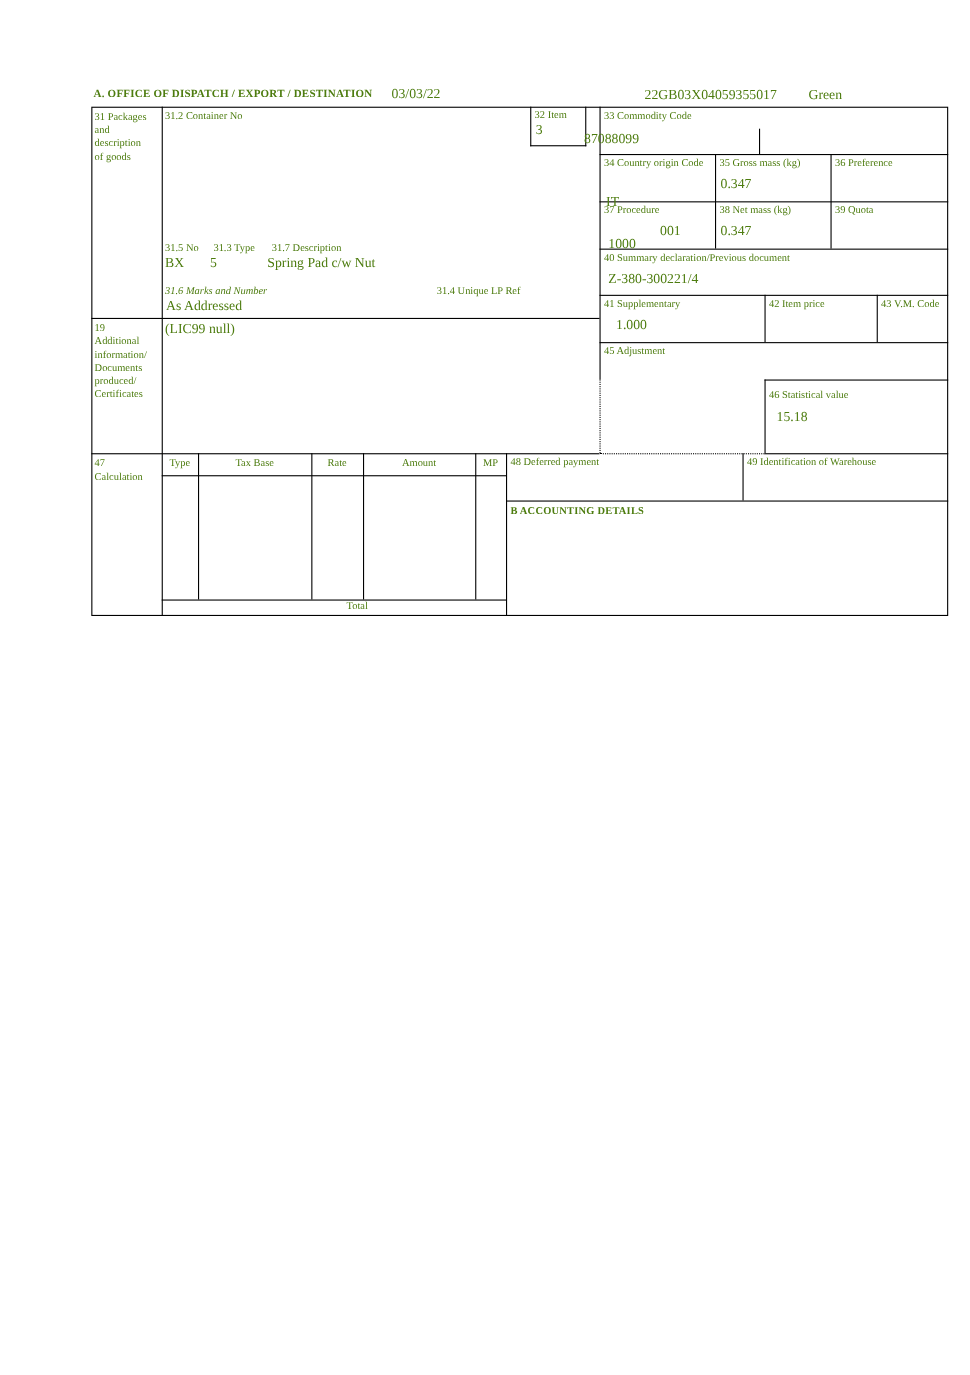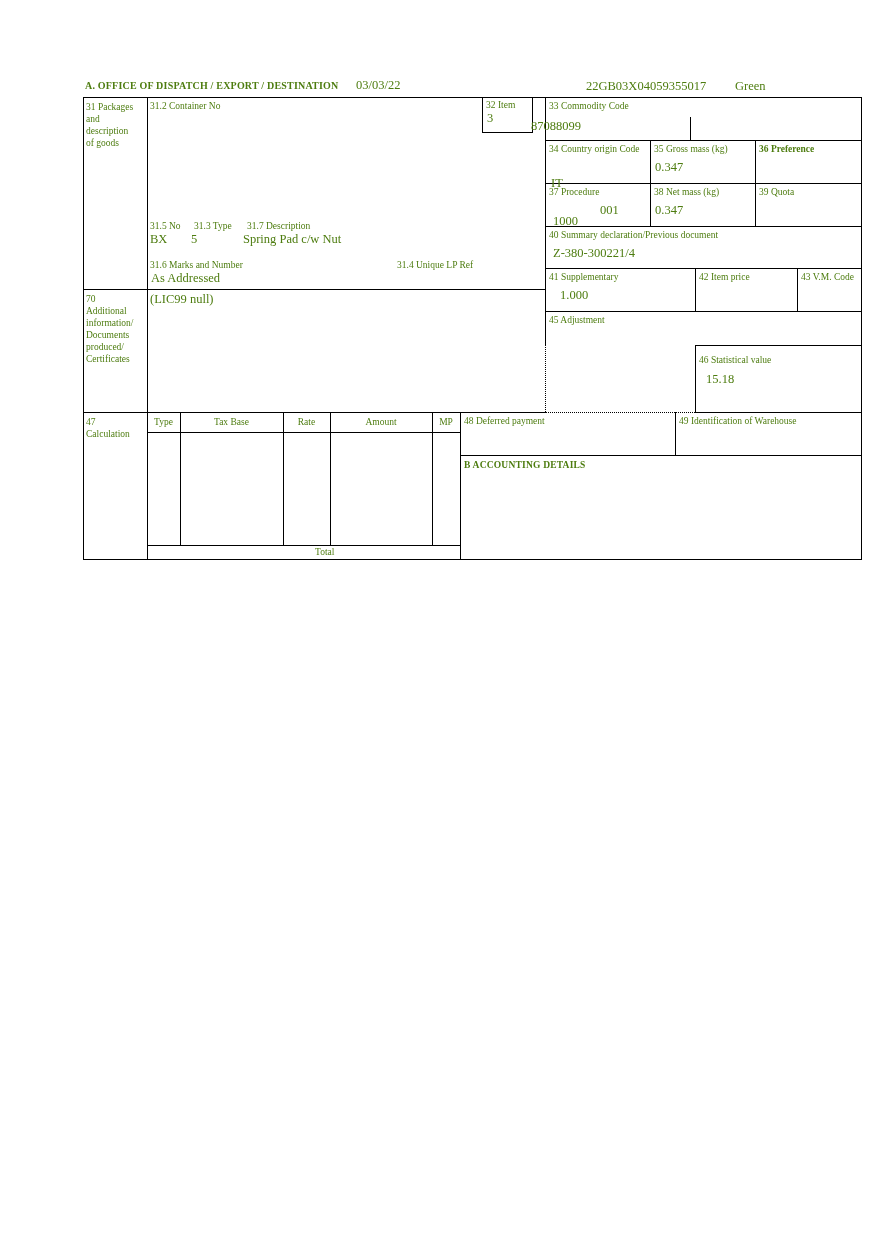--- a/index.html
+++ b/index.html
@@ -77,49 +77,49 @@
     <div class="val" style="left:4px; top:14px;">3</div>
   </div>
 
   <div class="lbl" style="left:549px; top:101px;">33 Commodity Code</div>
   <div class="val" style="left:531px; top:119px;">87088099</div>
 
   <div class="lbl" style="left:549px; top:144px;">34 Country origin Code</div>
   <div class="val" style="left:551px; top:176px;">IT</div>
   <div class="lbl" style="left:654px; top:144px;">35 Gross mass (kg)</div>
   <div class="val" style="left:655px; top:160px;">0.347</div>
-  <div class="lbl" style="left:759px; top:144px;font-weight:bold;">36 Preference</div>
+  <div class="lbl" style="left:759px; top:144px;">36 Preference</div>
 
   <div class="lbl" style="left:549px; top:187px;">37 Procedure</div>
   <div class="val" style="left:553px; top:214px;">1000</div>
   <div class="val" style="left:600px; top:203px;">001</div>
   <div class="lbl" style="left:654px; top:187px;">38 Net mass (kg)</div>
   <div class="val" style="left:655px; top:203px;">0.347</div>
   <div class="lbl" style="left:759px; top:187px;">39 Quota</div>
 
   <div class="lbl" style="left:150px; top:221px;">31.5 No</div>
   <div class="lbl" style="left:194px; top:221px;">31.3 Type</div>
   <div class="lbl" style="left:247px; top:221px;">31.7 Description</div>
   <div class="val" style="left:150px; top:232px;">BX</div>
   <div class="val" style="left:191px; top:232px;">5</div>
   <div class="val" style="left:243px; top:232px;">Spring Pad c/w Nut</div>
 
   <div class="lbl" style="left:549px; top:230px;">40 Summary declaration/Previous document</div>
   <div class="val" style="left:553px; top:246px;">Z-380-300221/4</div>
 
-  <div class="lbl" style="left:150px; top:260px;">31.6 Marks and Number</div>
+  <div class="lbl" style="left:150px; top:260px;font-style:italic;">31.6 Marks and Number</div>
   <div class="lbl" style="left:397px; top:260px;">31.4 Unique LP Ref</div>
   <div class="val" style="left:151px; top:271px;">As Addressed</div>
 
   <div class="lbl" style="left:549px; top:272px;">41 Supplementary</div>
   <div class="val" style="left:560px; top:288px;">1.000</div>
   <div class="lbl" style="left:699px; top:272px;">42 Item price</div>
   <div class="lbl" style="left:801px; top:272px;">43 V.M. Code</div>
 
-  <div class="lbl wrap" style="left:86px; top:293px; width:58px;">70
+  <div class="lbl wrap" style="left:86px; top:293px; width:58px;">19
 Additional
 information/
 Documents
 produced/
 Certificates</div>
   <div class="val" style="left:150px; top:292px;">(LIC99 null)</div>
 
   <div class="lbl" style="left:549px; top:315px;">45 Adjustment</div>
   <div class="lbl" style="left:699px; top:355px;">46 Statistical value</div>
   <div class="val" style="left:706px; top:372px;">15.18</div>

